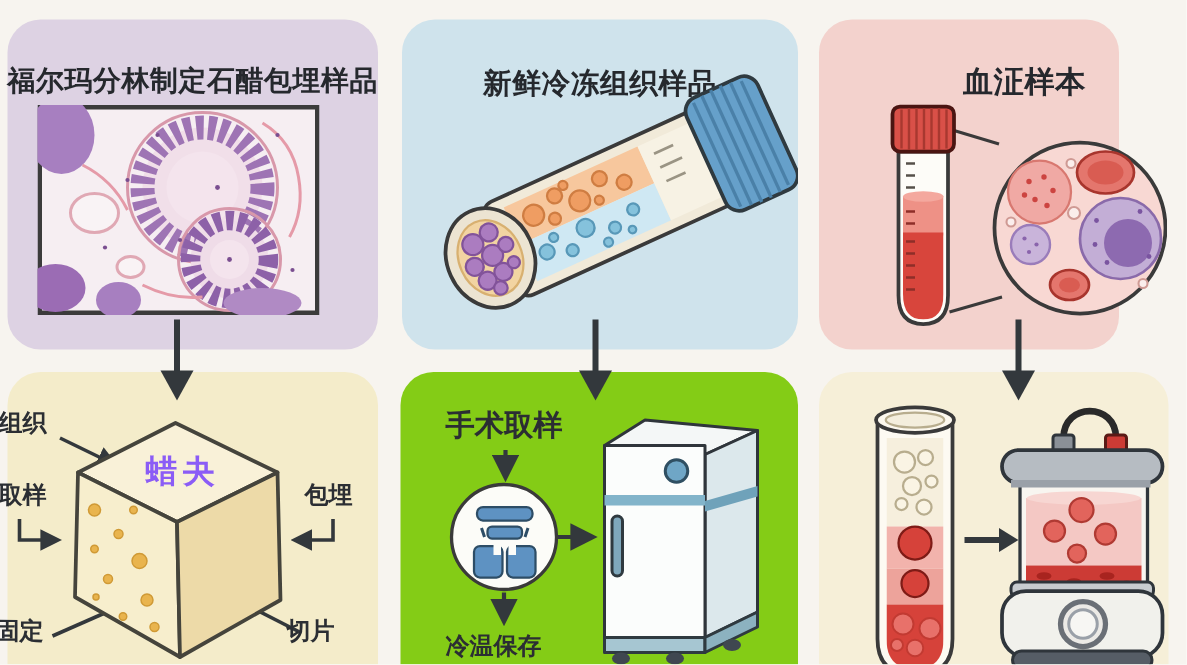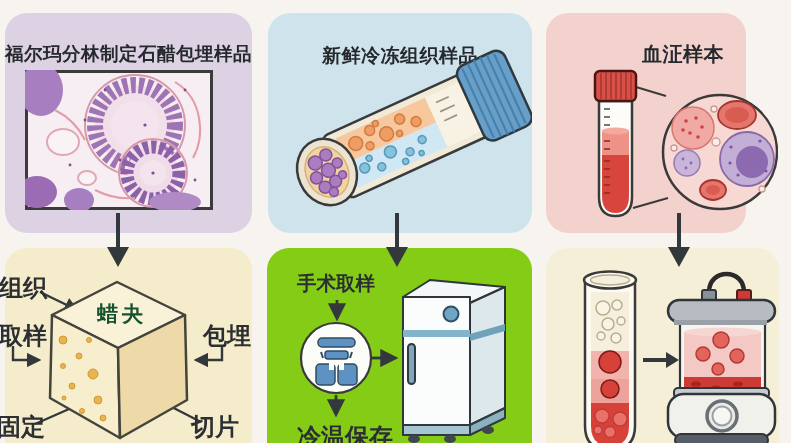--- a/index.html
+++ b/index.html
@@ -12,24 +12,24 @@
   #p-frozen {left:268px;top:13px; width:264px;height:220px;background:#cfe3ec;}
   #p-blood  {left:546px;top:13px; width:200px;height:220px;background:#f3d2cd;}
   #p-wax    {left:5px;  top:248px;width:247px;height:195px;background:#f4ecca;}
   #p-surgery{left:267px;top:248px;width:265px;height:195px;background:#84cc16;}
   #p-sep    {left:546px;top:248px;width:233px;height:195px;background:#f6efd8;}
   .title{position:absolute;left:0;right:0;text-align:center;color:#25282d;
          font-weight:600;letter-spacing:.5px;white-space:nowrap;}
   #t-ffpe{top:28px;font-size:18.5px;}
   #t-frozen{top:30px;font-size:19px;}
   #t-blood{left:96px;right:auto;top:28px;font-size:20px;text-align:left;}
-  .lbl{position:absolute;color:#2b2e33;font-weight:600;font-size:24px;white-space:nowrap;}
+  .lbl{position:absolute;color:#2b2e33;font-weight:600;font-size:16px;white-space:nowrap;}
   .abs{position:absolute;}
   .connector{position:absolute;top:211px;width:26px;height:58px;z-index:5;}
-  #waxword{position:absolute;left:92px;top:52px;color:#14532d;font-weight:700;
+  #waxword{position:absolute;left:92px;top:52px;color:#8b5cf6;font-weight:700;
            font-size:21px;letter-spacing:4px;white-space:nowrap;}
   svg{display:block;}
 </style>
 </head>
 <body>
 
 <div class="stage">
 
   <div class="panel" id="p-ffpe">
     <div class="title" id="t-ffpe">福尔玛分林制定石醋包埋样品</div>

